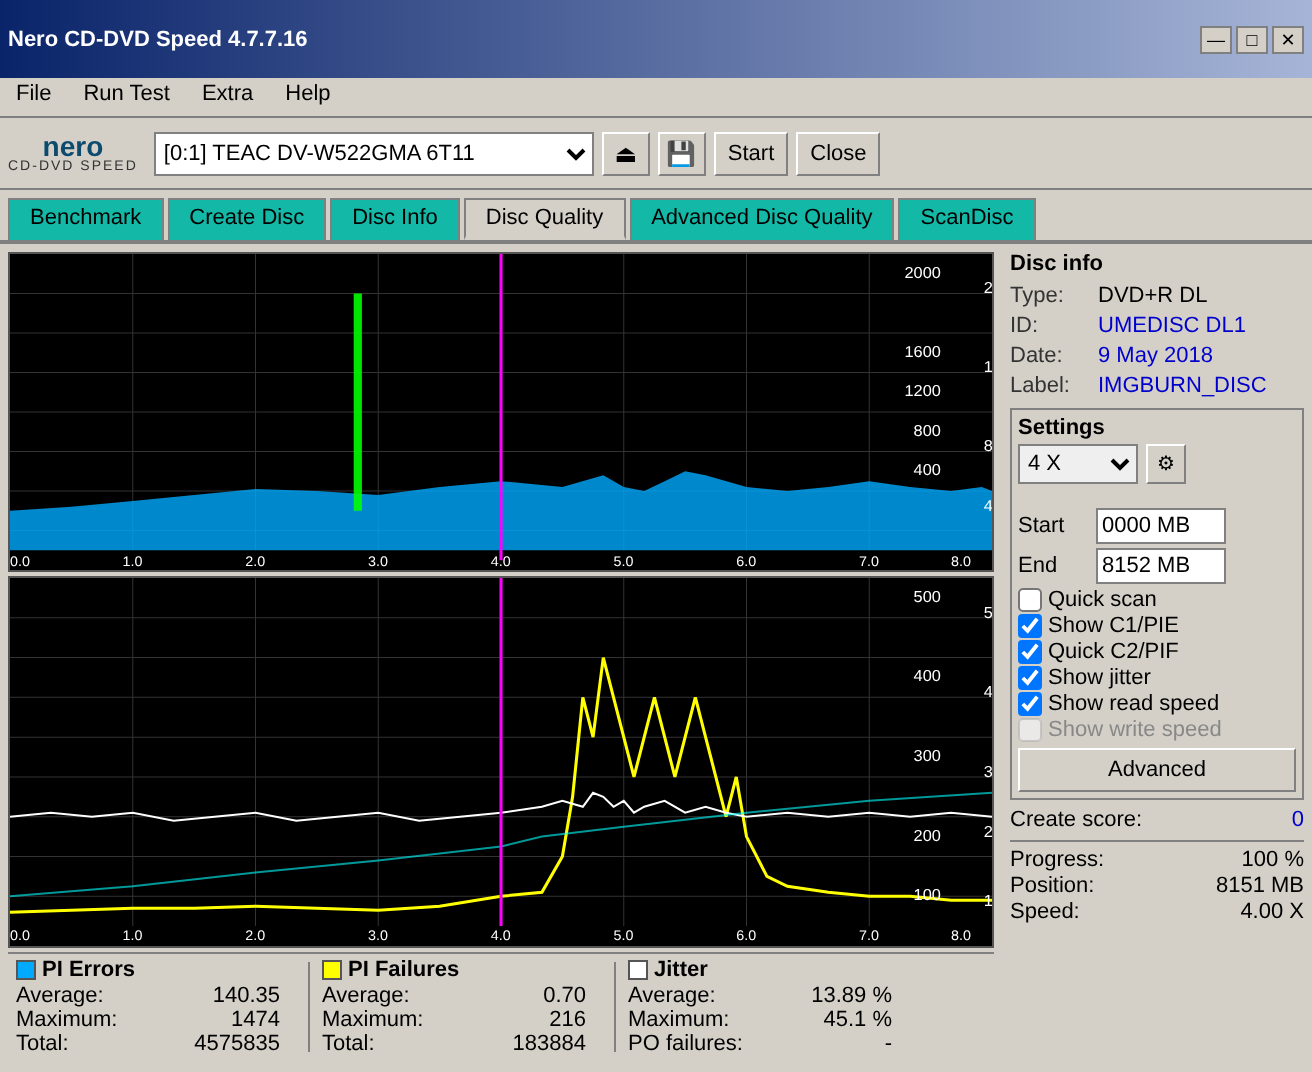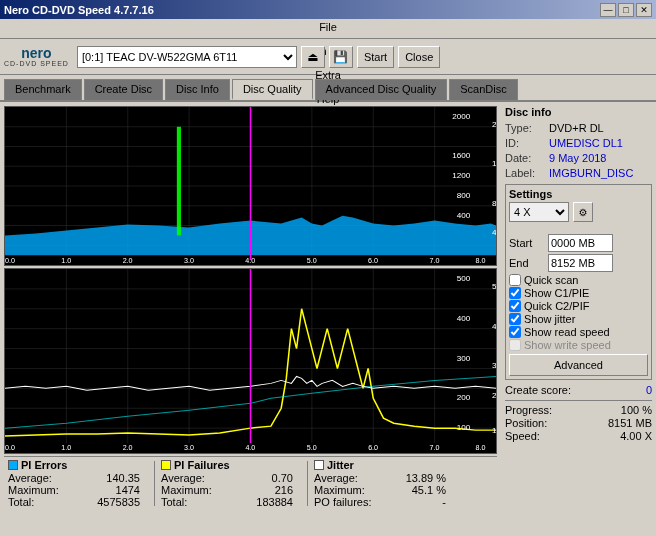--- a/index.html
+++ b/index.html
@@ -2,38 +2,38 @@
 <html><head>
   <meta charset="utf-8">
   <style>
     * { box-sizing: border-box; margin: 0; padding: 0; }
     body { font-family: 'Arial', sans-serif; font-size: 11px; background: #d4d0c8; width: 656px; height: 536px; overflow: hidden; }
     
     
     .title-bar {
       background: linear-gradient(to right, #0a246a, #a6b5d7);
       color: white;
-      height: 19px;
+      height: 39px;
       display: flex;
       align-items: center;
       justify-content: space-between;
       padding: 0 4px;
     }
     .title-bar-text { font-size: 11px; font-weight: bold; }
     .title-bar-buttons { display: flex; gap: 2px; }
     .title-btn {
       width: 16px; height: 14px; background: #d4d0c8; border: 1px solid #808080;
       font-size: 9px; cursor: pointer; display: flex; align-items: center; justify-content: center;
       color: black;
     }
     
     
     .menu-bar {
-      background: #d4d0c8; height: 20px; display: flex; align-items: center;
-      border-bottom: 1px solid #808080; padding: 0 4px; gap: 8px; flex-direction: column;
+      background: #d4d0c8; height: 20px; display: flex; 
+      border-bottom: 1px solid #808080; padding: 0 4px; gap: 8px;
     }
     .menu-item { font-size: 11px; padding: 2px 4px; cursor: pointer; }
     
     
     .toolbar {
       background: #d4d0c8; height: 36px; display: flex; align-items: center;
       padding: 2px 4px; gap: 4px; border-bottom: 1px solid #808080;
     }
     .nero-logo {
       display: flex; flex-direction: column; align-items: center; margin-right: 4px;
@@ -57,21 +57,21 @@
       cursor: pointer; display: flex; align-items: center; justify-content: center; font-size: 12px;
     }
     
     
     .tabs {
       display: flex; background: #d4d0c8; padding: 4px 4px 0;
       border-bottom: 2px solid #808080;
     }
     .tab {
       padding: 3px 10px; font-size: 11px; cursor: pointer;
-      background: #737373; border: 1px solid #808080;
+      background: #14b8a6; border: 1px solid #808080;
       border-bottom: none; margin-right: 2px; position: relative;
     }
     .tab.active {
       background: #d4d0c8; border-bottom: 2px solid #d4d0c8;
       z-index: 1; font-weight: normal;
     }
     
     
     .content {
       display: flex; background: #d4d0c8;

